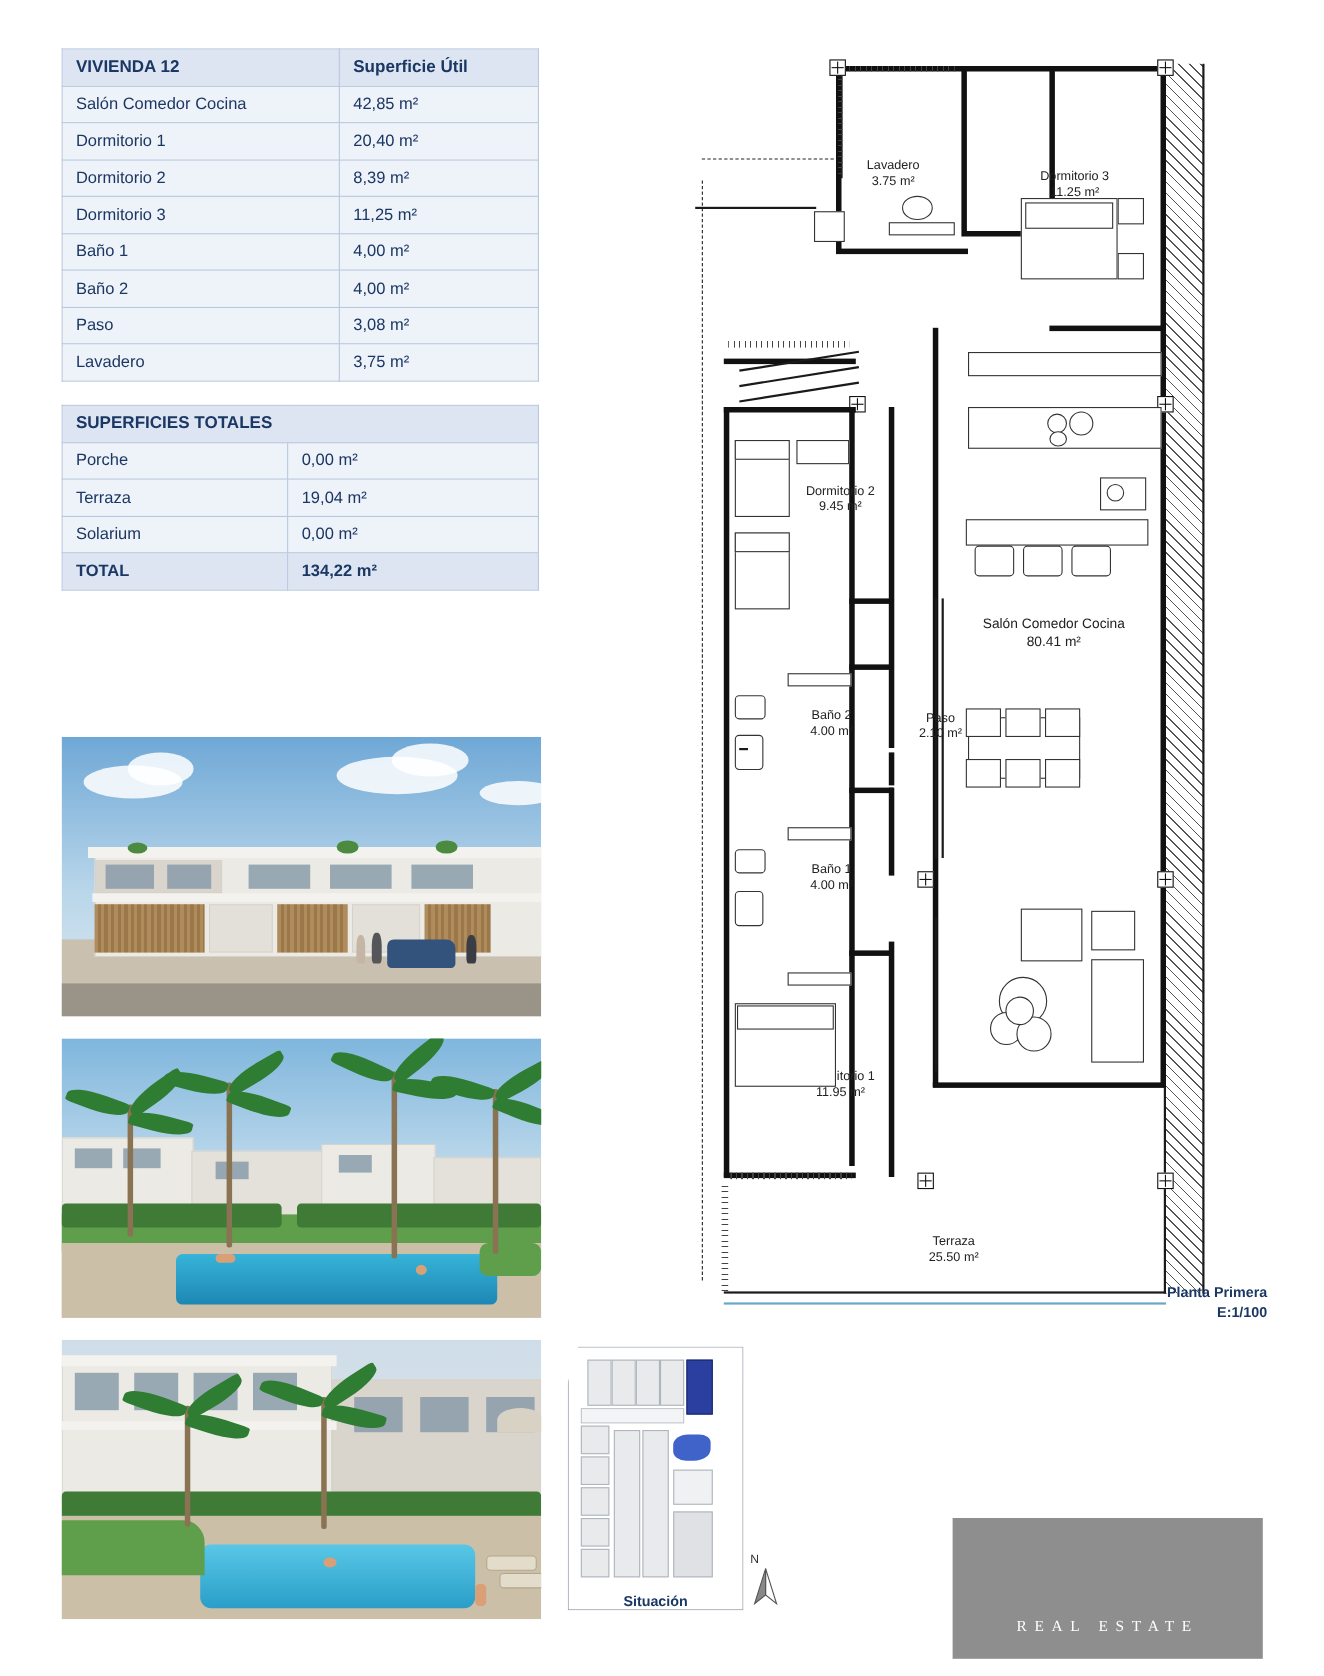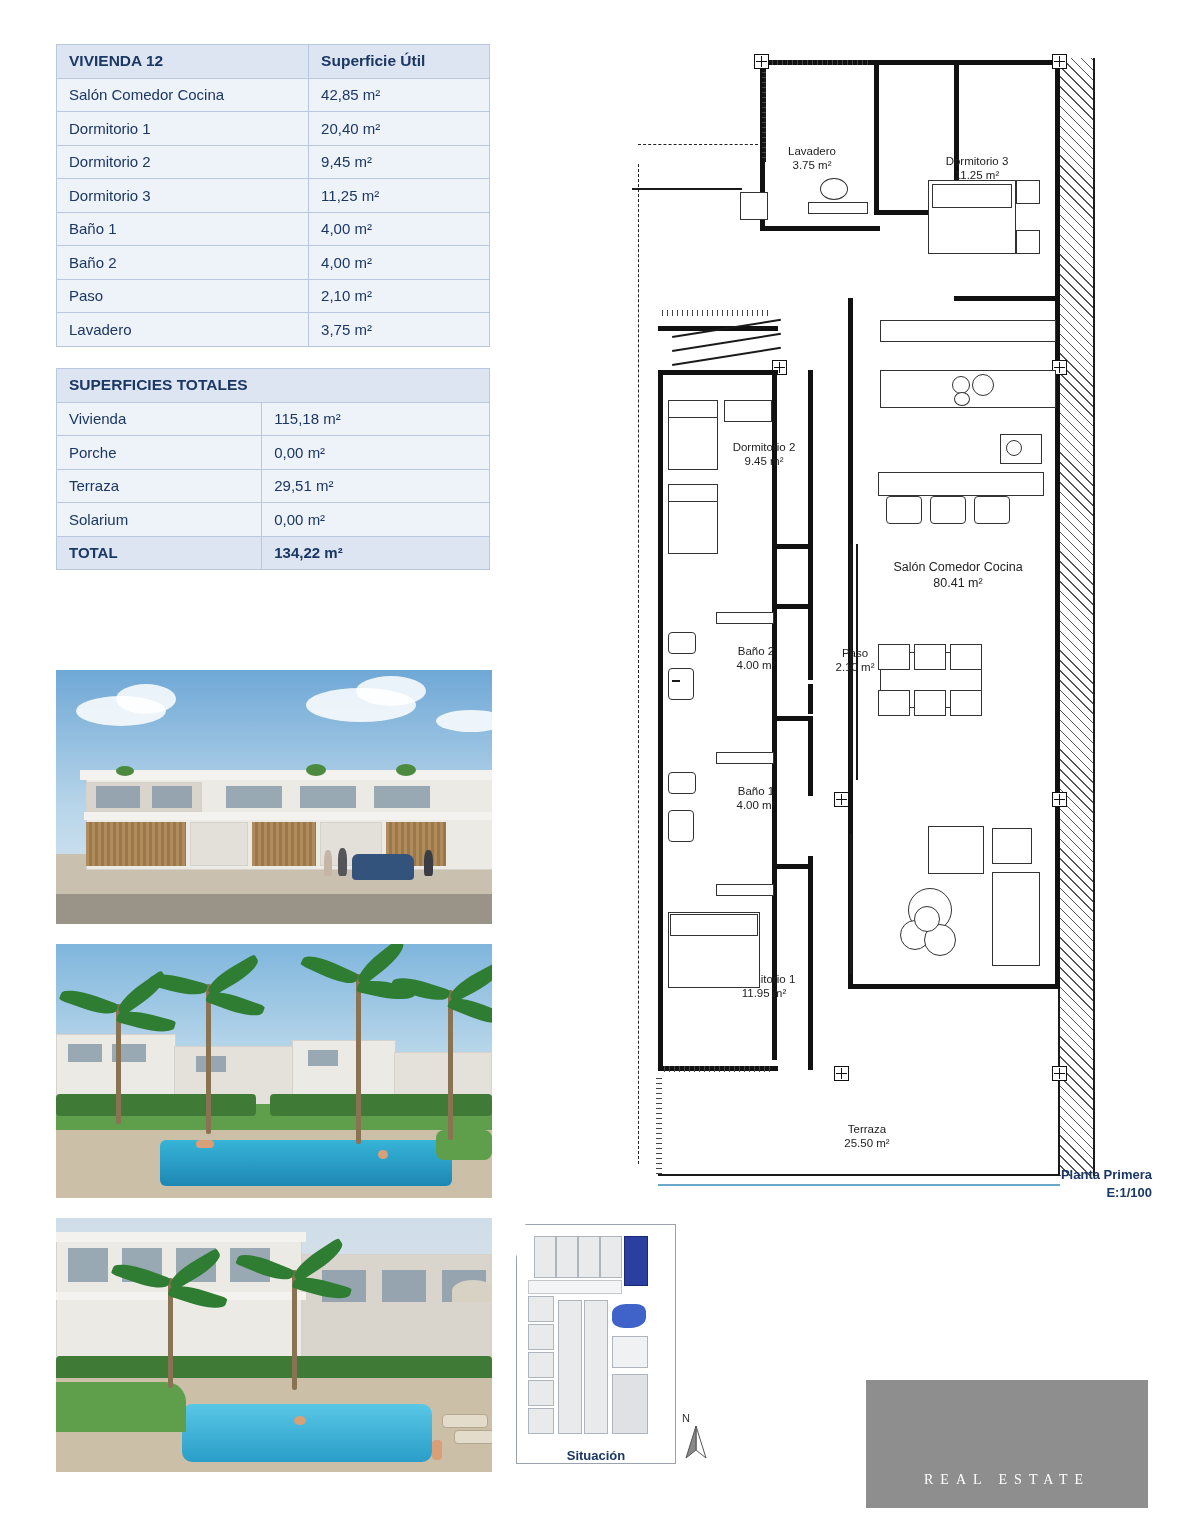--- a/index.html
+++ b/index.html
@@ -113,61 +113,57 @@
     <tr>
       <td class="lbl">Salón Comedor Cocina</td>
       <td class="val">42,85 m²</td>
     </tr>
     <tr>
       <td class="lbl">Dormitorio 1</td>
       <td class="val">20,40 m²</td>
     </tr>
     <tr>
       <td class="lbl">Dormitorio 2</td>
-      <td class="val">9,45 m²</td>
+      <td class="val">8,39 m²</td>
     </tr>
     <tr>
       <td class="lbl">Dormitorio 3</td>
       <td class="val">11,25 m²</td>
     </tr>
     <tr>
       <td class="lbl">Baño 1</td>
       <td class="val">4,00 m²</td>
     </tr>
     <tr>
       <td class="lbl">Baño 2</td>
       <td class="val">4,00 m²</td>
     </tr>
     <tr>
       <td class="lbl">Paso</td>
-      <td class="val">2,10 m²</td>
+      <td class="val">3,08 m²</td>
     </tr>
     <tr>
       <td class="lbl">Lavadero</td>
       <td class="val">3,75 m²</td>
     </tr>
   </tbody>
     </table>
 
   <table class="tbl" id="tbl-tot">
     <tbody>
         <tr class="head">
       <td class="lbl" colspan="2">SUPERFICIES TOTALES</td>
     </tr>
     <tr>
-      <td class="lbl">Vivienda</td>
-      <td class="val">115,18 m²</td>
-    </tr>
-    <tr>
       <td class="lbl">Porche</td>
       <td class="val">0,00 m²</td>
     </tr>
     <tr>
       <td class="lbl">Terraza</td>
-      <td class="val">29,51 m²</td>
+      <td class="val">19,04 m²</td>
     </tr>
     <tr>
       <td class="lbl">Solarium</td>
       <td class="val">0,00 m²</td>
     </tr>
     <tr class="total">
       <td class="lbl">TOTAL</td>
       <td class="val">134,22 m²</td>
     </tr>
   </tbody>

